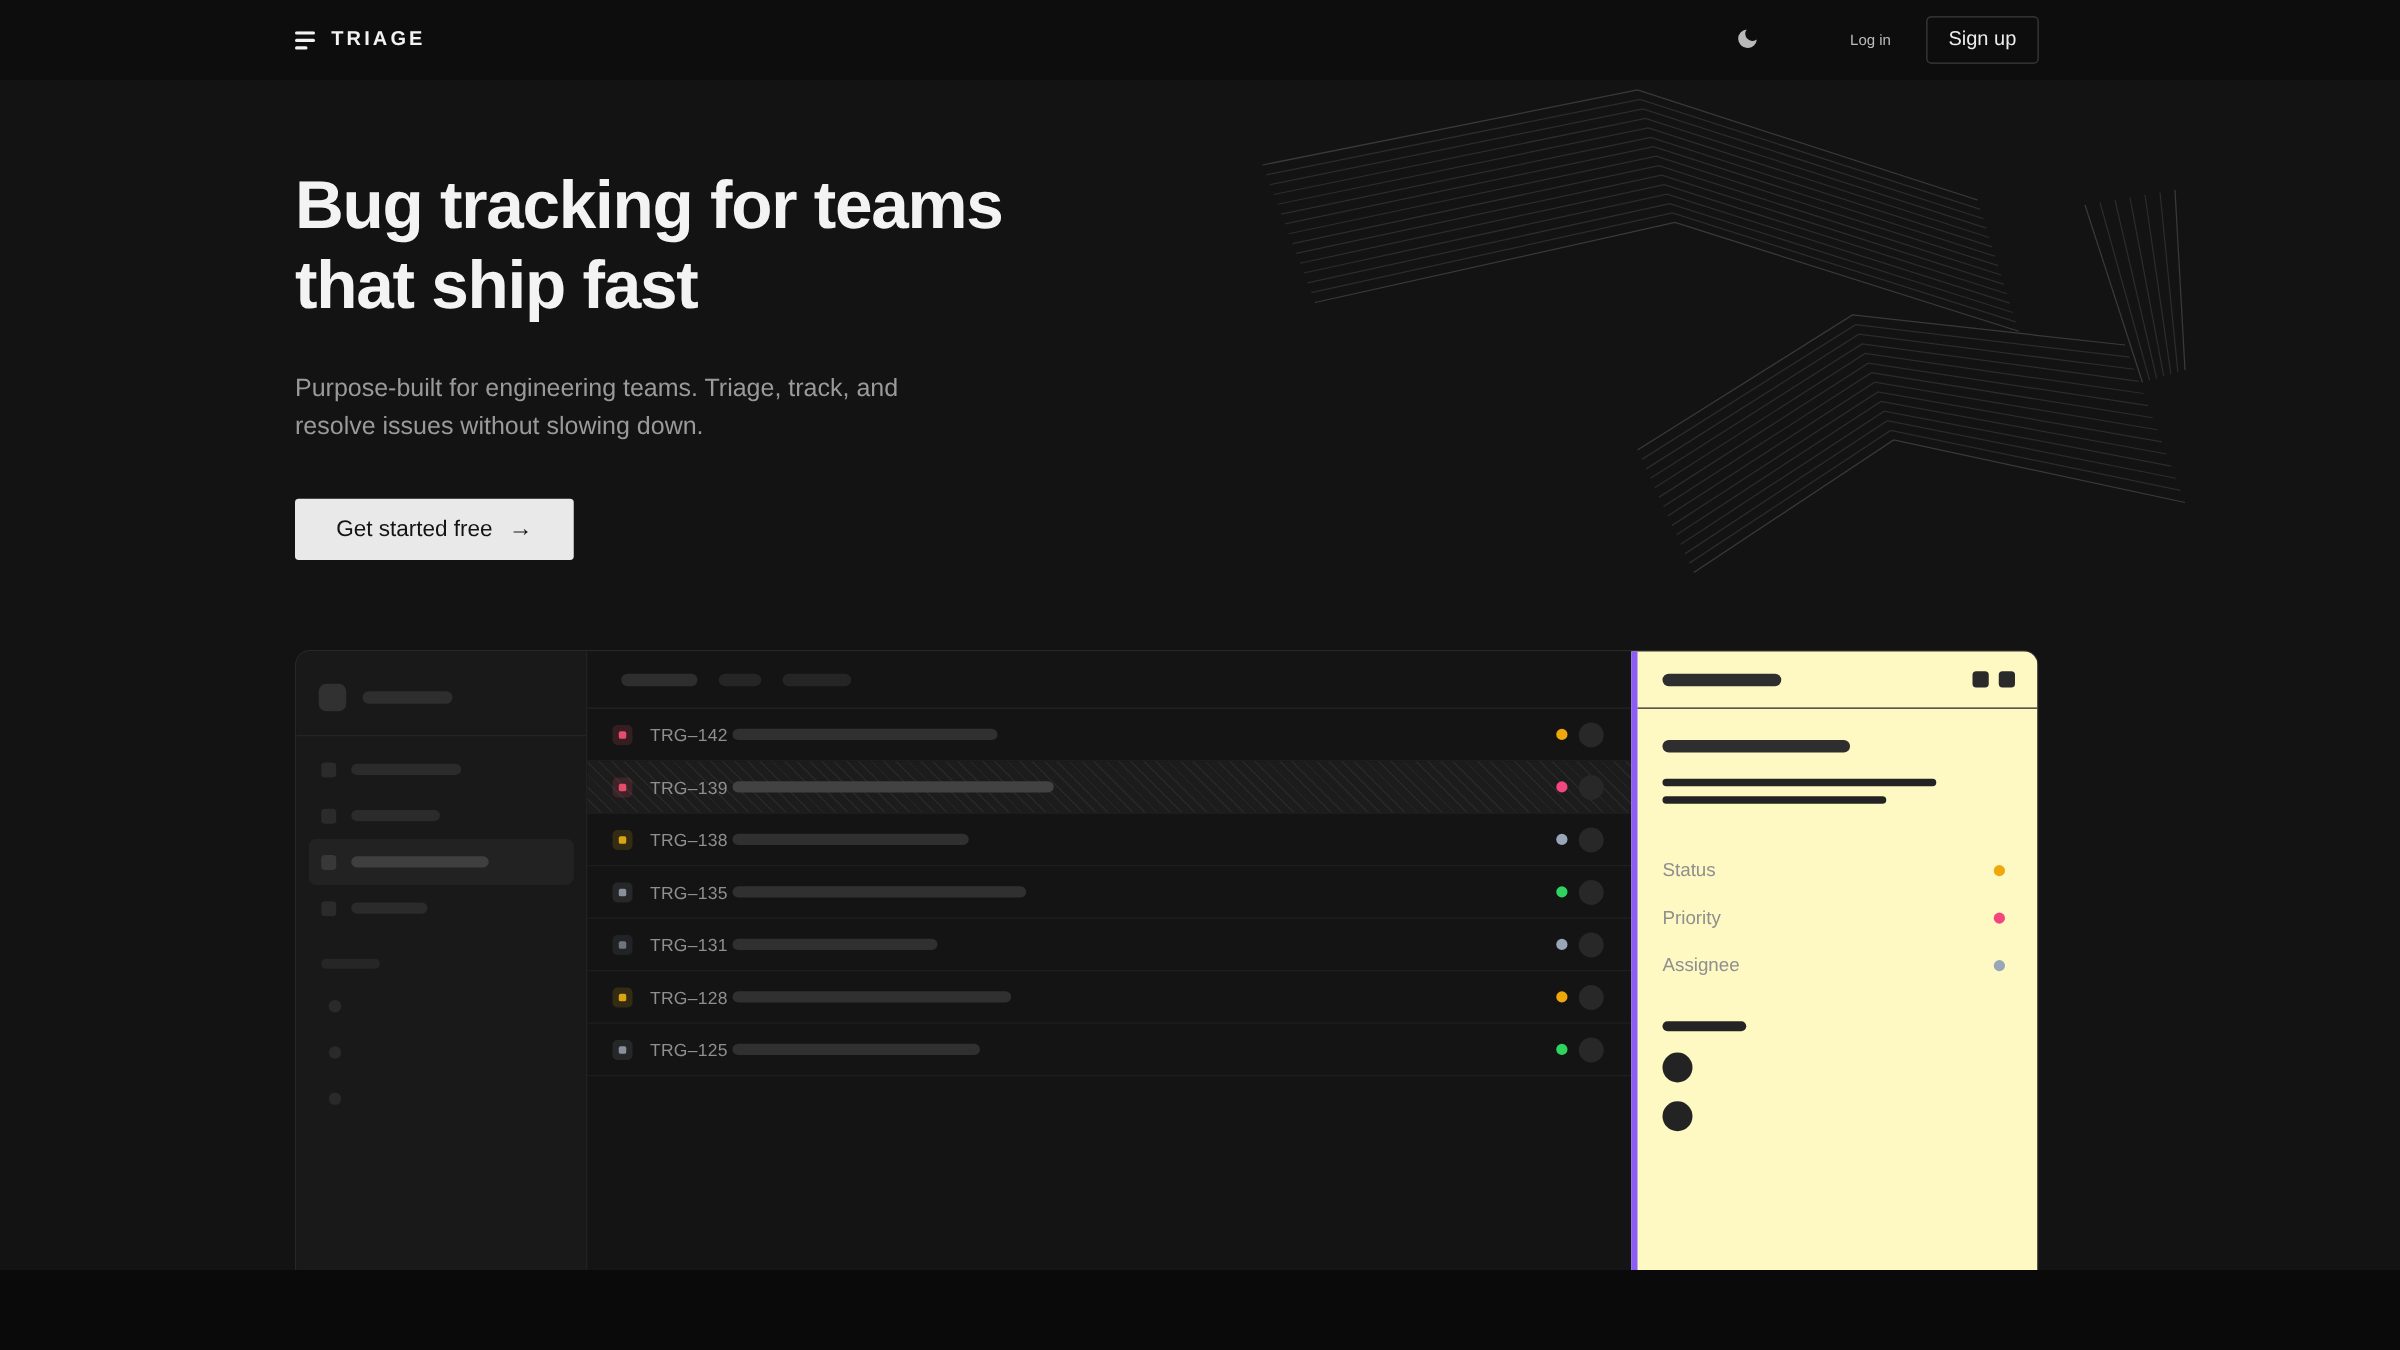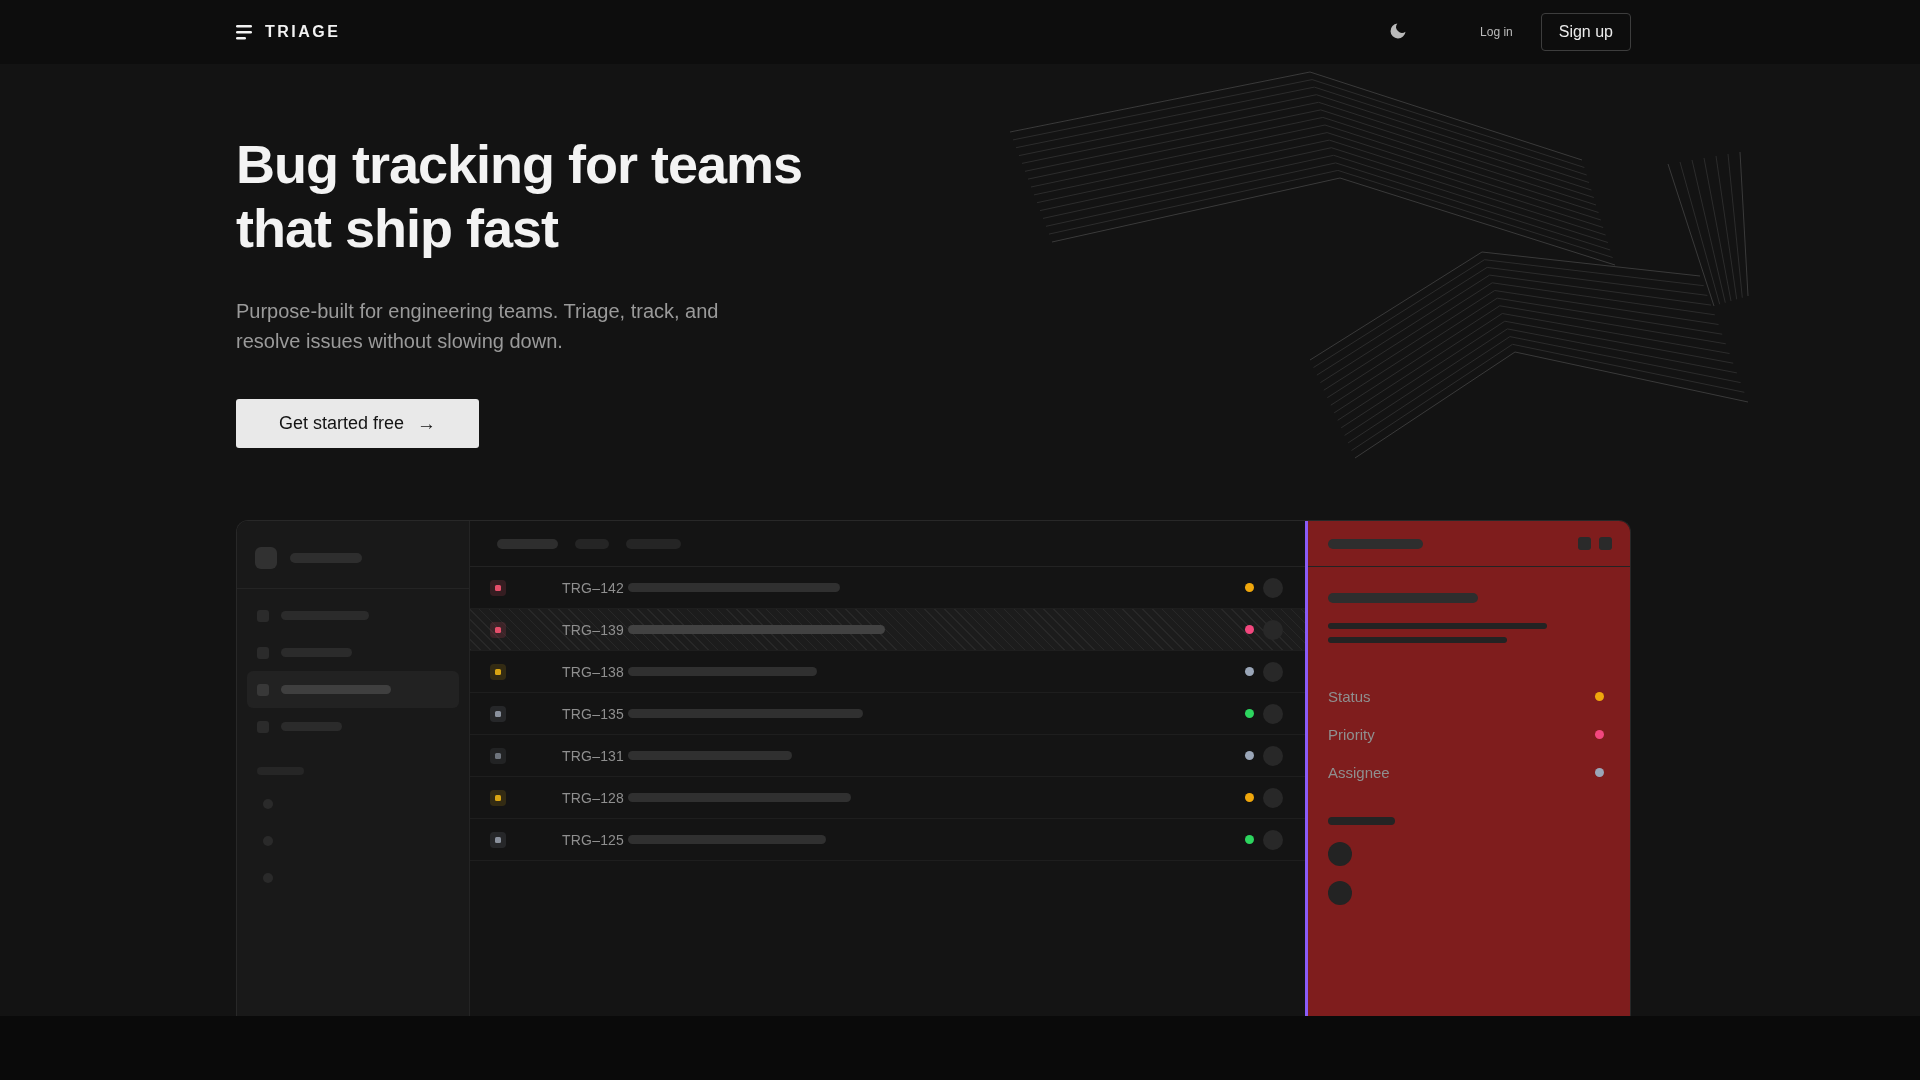--- a/index.html
+++ b/index.html
@@ -87,21 +87,21 @@
   .cta-btn {
     margin-top: 43px;
     height: 49px;
     display: inline-flex;
     align-items: center;
     gap: 13px;
     background: #e9e9e9;
     color: #141414;
     border: none;
     border-radius: 3px;
-    padding: 0 43px;
+    padding: 0 33px;
     font-family: "Liberation Sans", sans-serif;
     font-size: 18px;
     font-weight: 500;
     cursor: pointer;
   }
   .cta-arrow { font-size: 19px; line-height: 1; }
   
   .mockup {
     position: relative;
     z-index: 1;
@@ -174,29 +174,28 @@
   .issue-icon::before {
     content: ""; position: absolute; inset: 0;
     background: var(--ic, #888); opacity: 0.16; border-radius: 4px;
   }
   .issue-icon-dot { width: 6px; height: 6px; border-radius: 1.5px; background: var(--ic, #888); }
   .issue-id {
     width: 66px;
     font-size: 14px;
     letter-spacing: 0.2px;
     color: #8f8f8f;
-    margin-left: 42px;
   }
   .issue-bar { background: #303030; }
   .issue-row.selected .issue-bar { background: #424242; }
   .row-end { margin-left: auto; display: flex; align-items: center; gap: 9px; padding-right: 22px; }
   .dot { width: 9px; height: 9px; border-radius: 50%; display: inline-block; }
   .avatar { width: 20px; height: 20px; border-radius: 50%; background: #282828; display: inline-block; }
   
-  .mock-detail { width: 325px; background: #7f1d1d; border-left: 3px solid #8b5cf6; }
+  .mock-detail { width: 325px; background: #fef9c3; border-left: 5px solid #8b5cf6; }
   .detail-header {
     height: 46px;
     display: flex; align-items: center;
     padding: 0 18px 0 20px;
     border-bottom: 1px solid #232323;
   }
   .detail-header-bar { width: 95px; height: 10px; background: #2e2e2e; }
   .detail-header-actions { margin-left: auto; display: flex; gap: 8px; }
   .mini-square { width: 13px; height: 13px; border-radius: 3px; background: #2a2a2a; }
   .detail-body { padding: 22px 26px 0 20px; }

